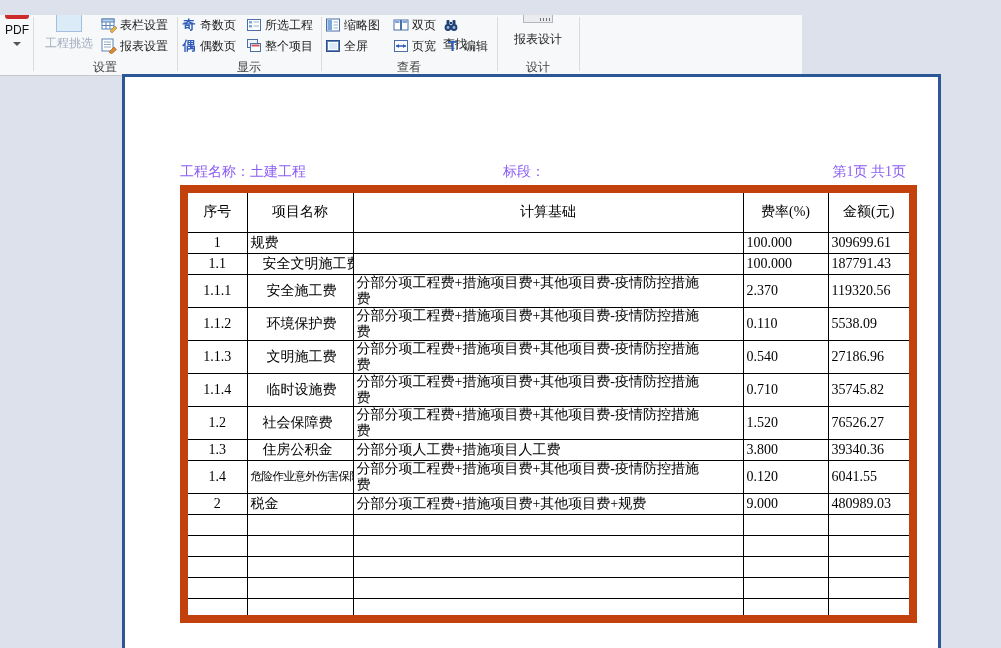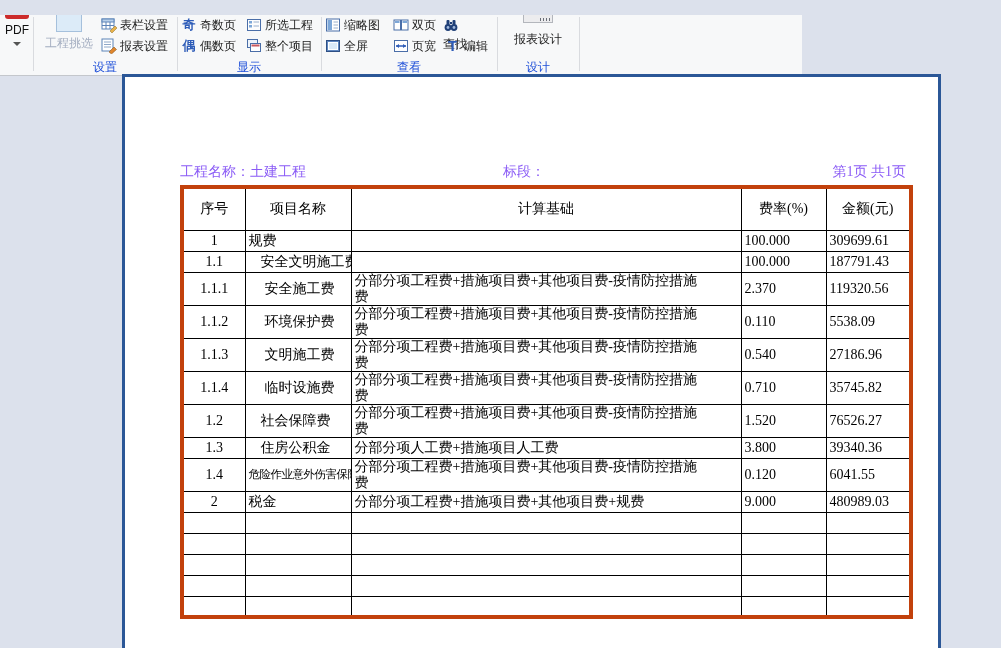--- a/index.html
+++ b/index.html
@@ -4,21 +4,21 @@
 <style>
   * { margin:0; padding:0; box-sizing:border-box; }
   html,body { width:1001px; height:648px; overflow:hidden; }
   body { position:relative; font-family:"Liberation Sans","DejaVu Sans",sans-serif; background:#dce1ec; }
 
   
   .ribbon { position:absolute; left:0; top:0; width:802px; height:61px;
             background:#f7f8f9; border-bottom:1px solid #c4c7cc; overflow:hidden;margin-top:15px; }
   .vsep { position:absolute; top:2px; width:1px; height:54px; background:#d9dbdf; }
   .grp-label { position:absolute; top:44px; height:14px; text-align:center;
-               font-size:12px; color:#1d4ed8; }
+               font-size:12px; color:#404040; }
   .btn-sm { position:absolute; height:20px; display:flex; align-items:flex-start; gap:3px;
             font-size:12px; color:#1c1c1c; white-space:nowrap; cursor:default; }
   .btn-sm .ico { width:16px; height:16px; display:inline-flex; align-items:center; justify-content:center; }
   .cjk-ico { font-size:13px; font-weight:bold; color:#2e5cb8; line-height:16px; }
   .big-btn { position:absolute; top:0; height:42px; display:flex; flex-direction:column;
              align-items:center; font-size:12px; color:#1c1c1c; }
   .pdf-chip { width:24px; height:4px; background:#cc2b2b; border-radius:0 0 3px 3px; }
   .pdf-txt { margin-top:4px; font-size:12px; color:#111; }
   .dd-arrow { margin-top:5px; width:0; height:0; border-left:4px solid transparent;
               border-right:4px solid transparent; border-top:4px solid #555; }
@@ -39,21 +39,21 @@
   .meta { position:absolute; left:0; top:86px; width:819px; height:18px;
           font-family:"Liberation Serif","DejaVu Serif",serif; font-size:14px; color:#8b5cf6; }
   .meta-project { position:absolute; left:55px; }
   .meta-section { position:absolute; left:378px; }
   .meta-page    { position:absolute; right:38px; }
 
   table.fee { position:absolute; left:55px; top:108px; border-collapse:collapse;
               table-layout:fixed; width:729px;
               font-family:"Liberation Serif","DejaVu Serif",serif; color:#000; }
   table.fee, table.fee td, table.fee th { border:1px solid #000; }
-  table.fee { border:4px solid #c2410c;padding-left:24px; }
+  table.fee { border:8px solid #c2410c;padding-left:24px; }
   table.fee th { height:43px; font-size:14px; font-weight:normal; }
   table.fee td { height:21px; font-size:14px; padding:0 3px; overflow:hidden; }
   td.c-no   { text-align:center; font-size:13px; }
   td.c-rate, td.c-amt { font-size:13px; }
   td.c-name { white-space:nowrap; }
   td.c-name.condensed { font-size:11.5px; letter-spacing:-0.5px; }
   td.c-basis { font-size:15px; line-height:16px; padding:1px 2px; }
   td.c-basis .wrapbox { display:inline-block; max-width:352px; vertical-align:top; }
   .ind0 { padding-left:3px !important; }
   .ind1 { padding-left:15px !important; }

